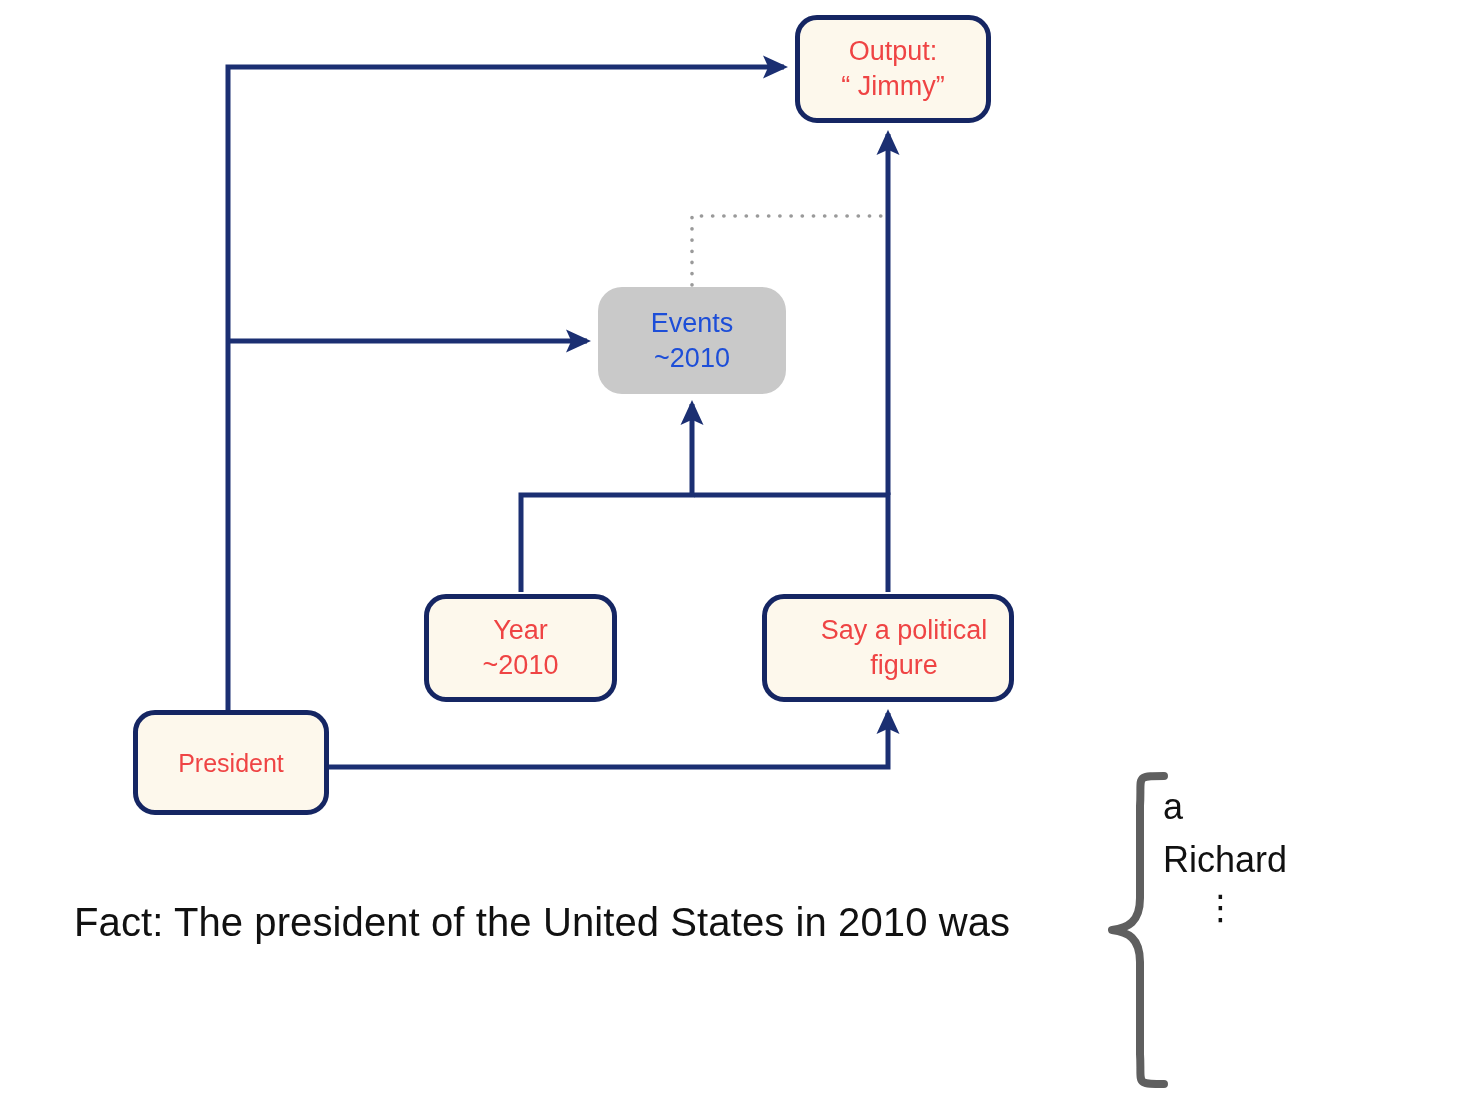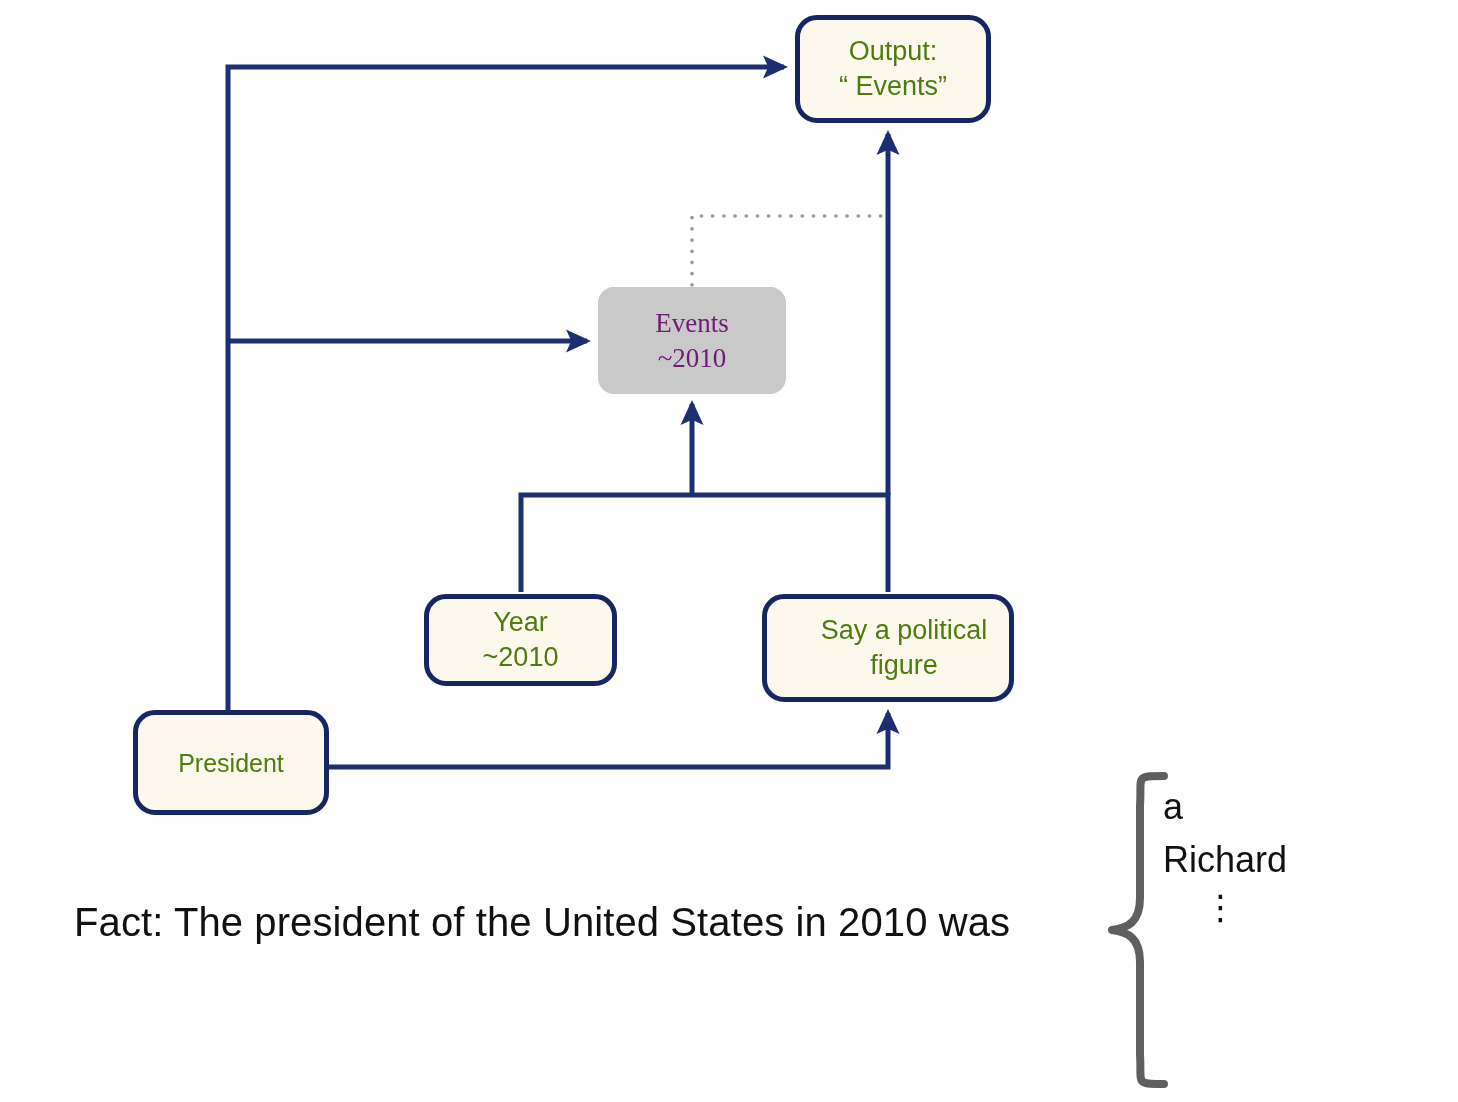--- a/index.html
+++ b/index.html
@@ -36,42 +36,41 @@
     justify-content: center;
     text-align: center;
     line-height: 1.28;
     z-index: 5;
     white-space: pre-line;
   }
   .node.solid {
     background: #FDF8EC;
     border: 5px solid #152663;
     border-radius: 22px;
-    color: #4d7c0f;
+    color: #ef4444;
   }
   .node.faded {
     background: #C9C9C9;
     border: none;
-    border-radius: 16px;
-    color: #701a75;
-    font-family: Liberation Serif, serif;
+    border-radius: 24px;
+    color: #1d4ed8;
   }
   .node-line {
     display: block;
   }
   #node-output {
     left: 795px; top: 15px; width: 196px; height: 108px;
     font-size: 27px;
   }
   #node-events {
     left: 598px; top: 287px; width: 188px; height: 107px;
     font-size: 27px;
   }
   #node-year {
-    left: 424px; top: 594px; width: 193px; height: 92px;
+    left: 424px; top: 594px; width: 193px; height: 108px;
     font-size: 27px;
     align-items: center;
   }
   #node-say {
     left: 762px; top: 594px; width: 252px; height: 108px;
     font-size: 27px;
     padding-left: 32px;
   }
   #node-president {
     left: 133px; top: 710px; width: 196px; height: 105px;
@@ -132,21 +131,21 @@
       <path d="M 888 592 L 888 495 L 694 495"></path>
 
       <path d="M 888 495 L 888 134" marker-end="url(#arrowNavy)"></path>
     </g>
 
     <path d="M 692 285 L 692 216 L 886 216" stroke="#9A9A9A" stroke-width="3.6" fill="none" stroke-linecap="round" stroke-dasharray="0.2 11"></path>
   </svg>
 
   <div id="node-output" class="node solid">
     <span class="node-line">Output:</span>
-    <span class="node-line">“ Events”</span>
+    <span class="node-line">“ Jimmy”</span>
   </div>
 
   <div id="node-events" class="node faded">
     <span class="node-line">Events</span>
     <span class="node-line">~2010</span>
   </div>
 
   <div id="node-year" class="node solid">
     <span class="node-line">Year</span>
     <span class="node-line">~2010</span>

